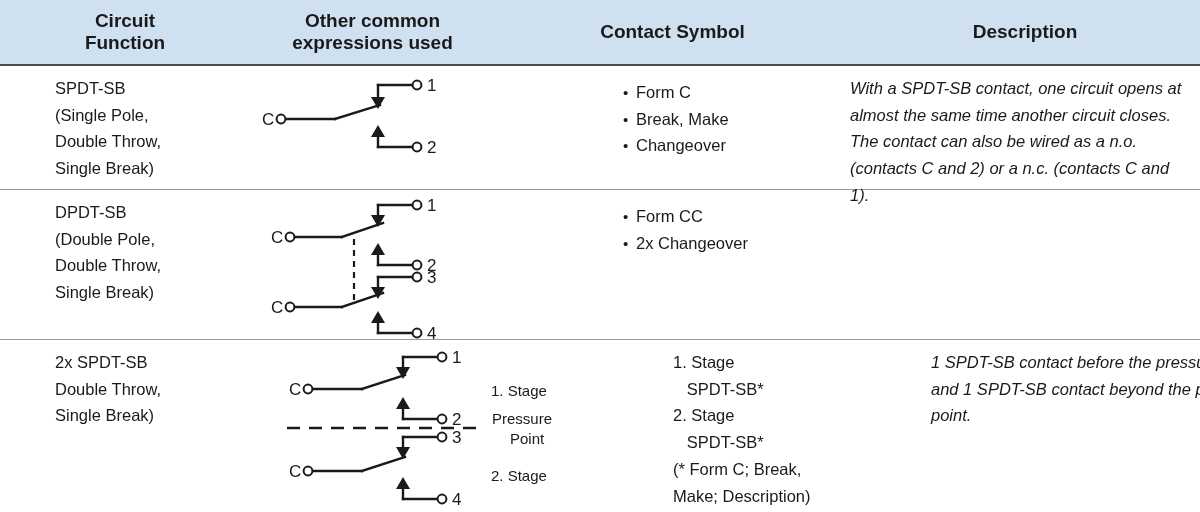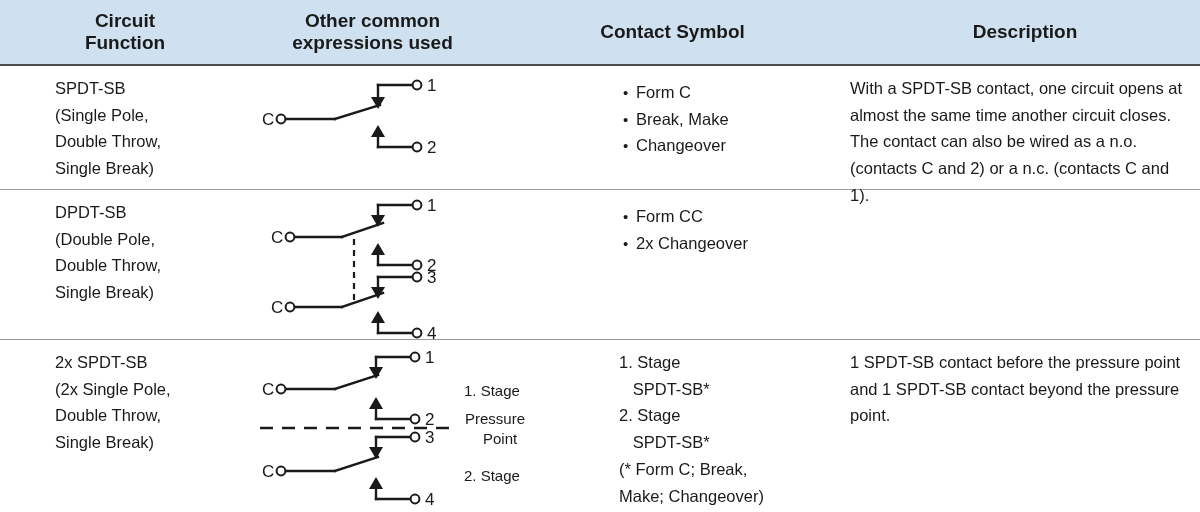--- a/index.html
+++ b/index.html
@@ -51,21 +51,21 @@
 
   
   .trow {
     display: flex;
     border-bottom: 1.5px solid #9a9a9a;
     box-sizing: border-box;
     align-items: stretch;
   }
   .trow.r1 { height: 124px; }
   .trow.r2 { height: 150px; }
-  .trow.r3 { height: 172px; border-bottom: none; }
+  .trow.r3 { height: 172px; border-bottom: none; gap: 27px; }
 
   .td {
     box-sizing: border-box;
     padding: 9px 8px 4px 0;
     font-size: 16.5px;
     line-height: 1.62;
   }
   .td.fn   { padding-left: 55px; }
   .td.sym  { padding-left: 0; position: relative; }
   .td.expr { padding-left: 14px; }
@@ -77,21 +77,21 @@
   .bullets li { white-space: nowrap; }
   .bullets li::before {
     content: "\2022";
     display: inline-block;
     width: 13px;
     font-size: 15px;
   }
 
   .plain-lines > div { white-space: pre; }
 
-  .desc-text { max-width: 340px; }
+  .desc-text { max-width: 340px; font-style: italic; }
 
   svg { display: block; }
 </style>
 </head>
 <body>
 
 <div class="table">
 
   <div class="thead">
     <div class="th c1">
@@ -225,21 +225,20 @@
         <li>2x Changeover</li>
       </ul>
     </div>
 
   </div>
 
   <div class="trow r3">
 
     <div class="td fn c1">
       <div class="fn-line">2x SPDT-SB</div>
-      <div class="fn-line">(2x Single Pole,</div>
       <div class="fn-line">Double Throw,</div>
       <div class="fn-line">Single Break)</div>
     </div>
 
     <div class="td sym c2">
       <svg width="355" height="160" viewBox="0 0 355 160">
         <g stroke="#1a1a1a" stroke-width="2.4" fill="none" stroke-linecap="square">
 
           <line x1="35" y1="40" x2="85" y2="40"></line>
           <line x1="85" y1="40" x2="128" y2="26"></line>
@@ -284,21 +283,21 @@
       </svg>
     </div>
 
     <div class="td expr c3">
       <div class="plain-lines">
         <div>1. Stage</div>
         <div>   SPDT-SB*</div>
         <div>2. Stage</div>
         <div>   SPDT-SB*</div>
         <div>(* Form C; Break,</div>
-        <div>Make; Changeover)</div>
+        <div>Make; Description)</div>
       </div>
     </div>
 
     <div class="td desc c4">
       <div class="desc-text">1 SPDT-SB contact before the pressure point and 1 SPDT-SB contact beyond the pressure point.</div>
     </div>
   </div>
 
 </div>
 

